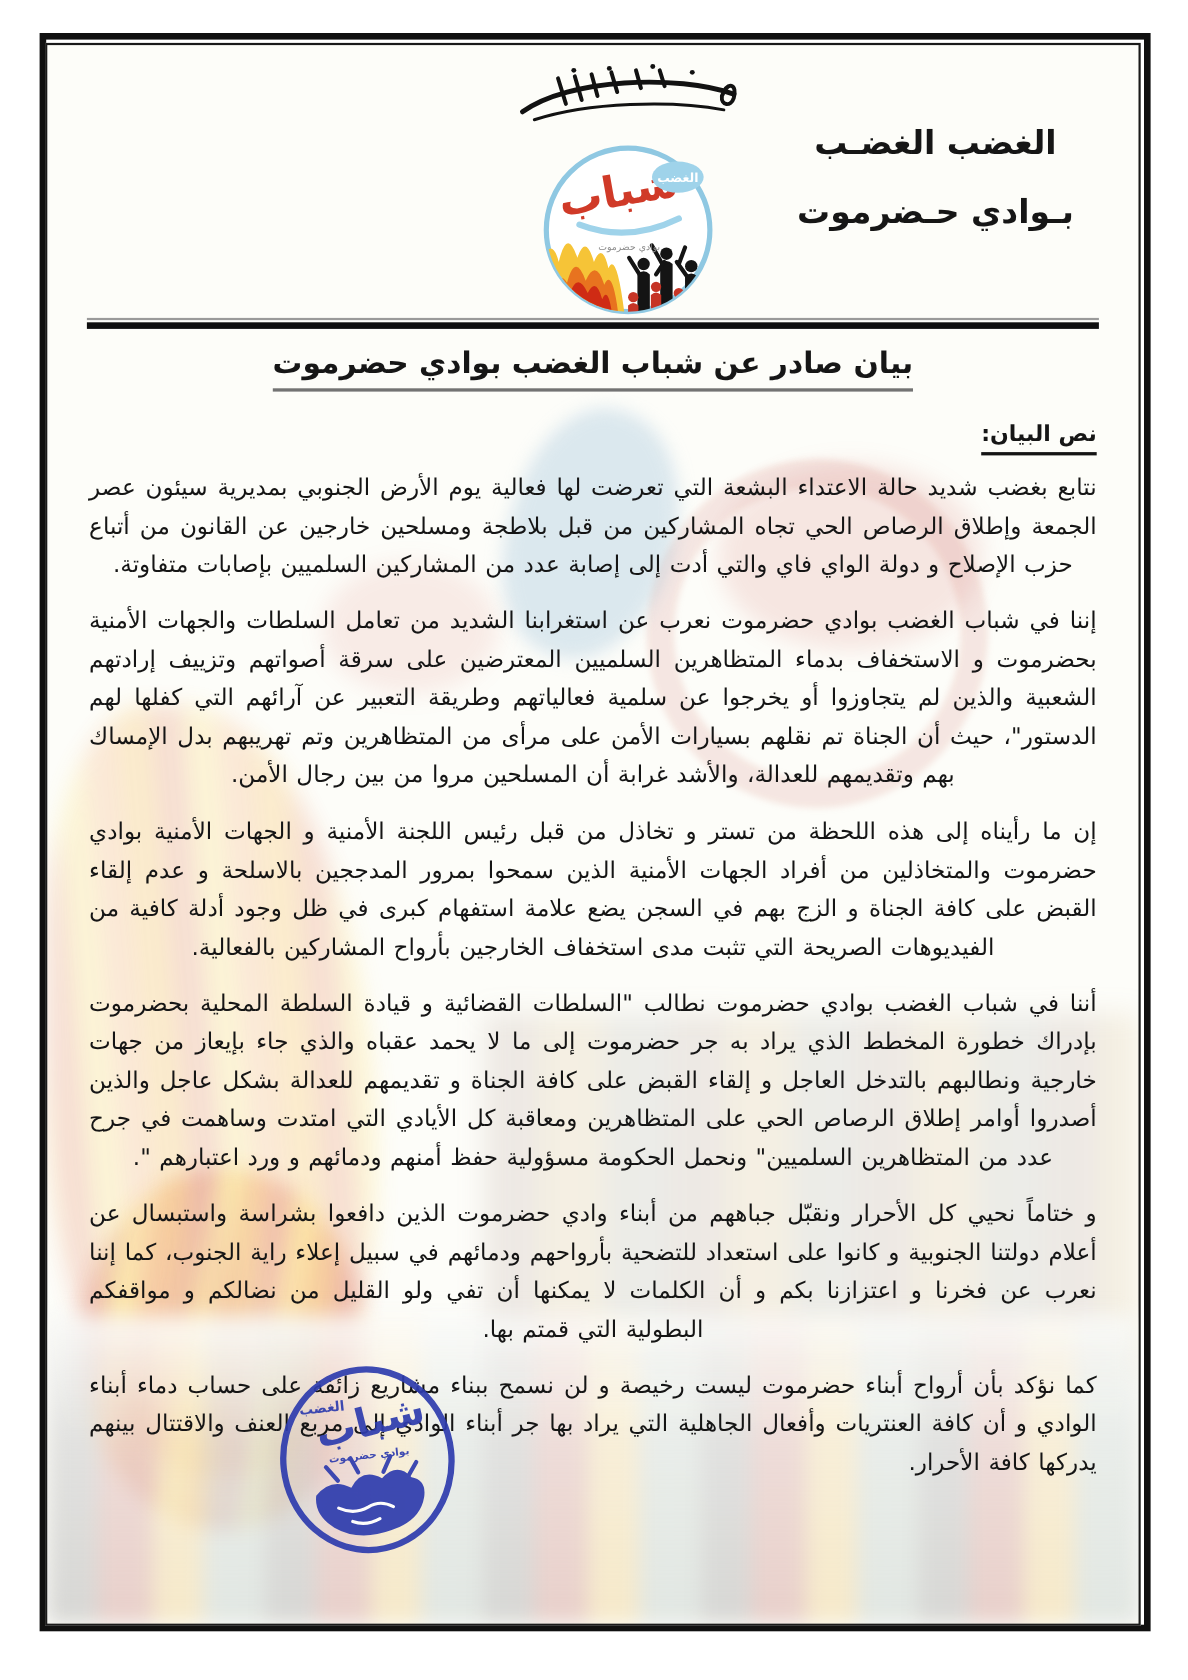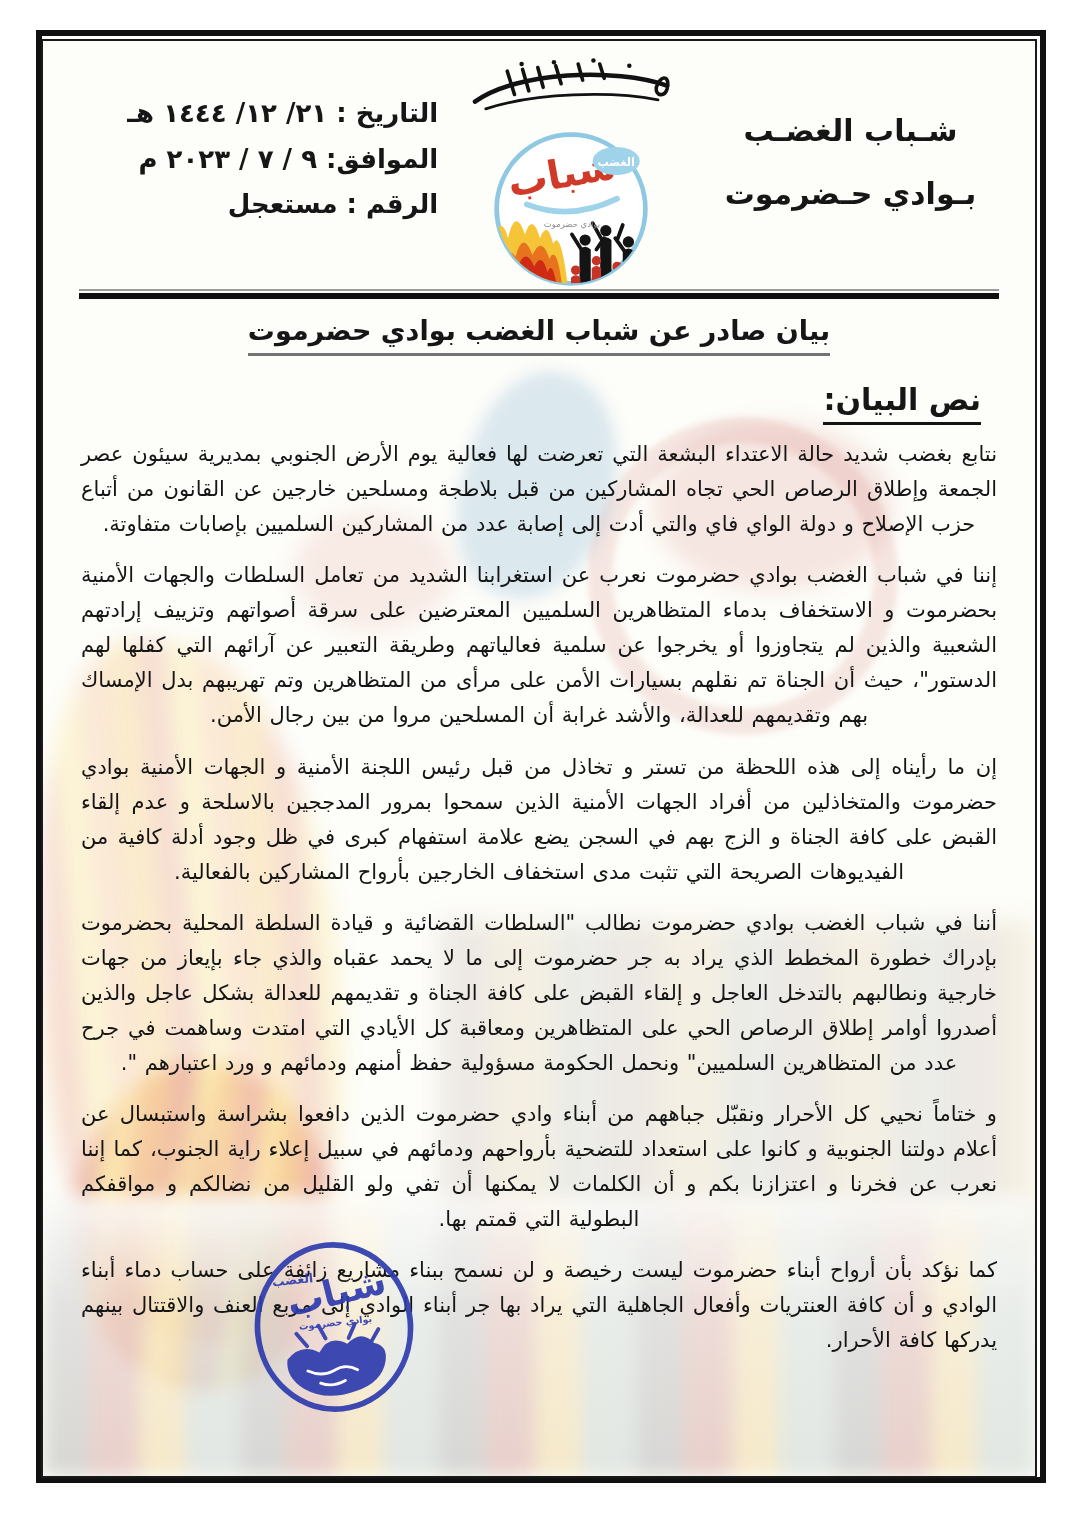--- a/index.html
+++ b/index.html
@@ -31,21 +31,21 @@
   .content{position:relative;z-index:1;padding:0 38px;}
   .header{display:flex;align-items:flex-start;min-height:248px;}
   .org{flex:0 0 32%;padding-top:58px;font-size:30px;font-weight:bold;text-align:center;line-height:2.1;letter-spacing:1px;}
   .brand{flex:0 0 29%;display:flex;flex-direction:column;align-items:center;padding-top:14px;margin-bottom:-10px;position:relative;z-index:2;}
   .bismillah{width:212px;height:70px;}
   .logo{width:160px;height:160px;margin-top:4px;}
   .meta{flex:0 0 39%;padding-top:50px;font-size:26px;font-weight:bold;line-height:1.75;text-align:right;white-space:nowrap;}
   .rule{height:2px;border-top:2px solid #9a9a9a;border-bottom:6px solid #0f0f0f;margin:0 -2px;}
   .title{margin:16px 0 0;text-align:center;font-size:27px;font-weight:bold;}
   .title span{display:inline-block;border-bottom:3px solid #737373;padding-bottom:7px;}
-  .section{margin:26px 16px 12px;font-size:30px;font-weight:bold;text-align:right;}
+  .section{margin:26px 0 12px;font-size:20px;font-weight:bold;text-align:right;}
   .section span{display:inline-block;border-bottom:3px solid #141414;padding-bottom:5px;}
   .para{margin:0 0 16px;font-size:21px;font-weight:normal;line-height:1.67;text-align:justify;text-align-last:center;color:#151515;word-spacing:1px;}
   .para.flush{text-align-last:right;}
   .stamp{position:absolute;left:205px;top:1195px;width:172px;height:182px;z-index:2;opacity:.92;}
 </style>
 </head>
 <body>
 
 <div class="canvas">
   <div class="frame">
@@ -59,21 +59,21 @@
         <div class="wm-flames"></div>
         <div class="wm-flames2"></div>
         <div class="wm-crowd2"></div>
         <div class="wm-crowd"></div>
       </div>
 
       <div class="content">
 
         <header class="header">
           <div class="org">
-            <div>شـباب الغضـب</div>
+            <div>الغضب الغضـب</div>
             <div>بـوادي حـضرموت</div>
           </div>
 
           <div class="brand">
             <svg class="bismillah" viewBox="0 0 230 78" aria-label="بسم الله الرحمن الرحيم">
               <g stroke="#121212" fill="none" stroke-linecap="round">
                 <path d="M8,52 C55,18 165,14 222,34" stroke-width="5"></path>
                 <path d="M20,60 C75,42 160,40 212,50" stroke-width="3"></path>
                 <path d="M210,36 c6,-16 16,-12 12,2 c-3,9 -13,8 -12,-2" stroke-width="4"></path>
                 <g stroke-width="4">
@@ -132,25 +132,20 @@
                 </g>
               </g>
               <path d="M38,80 Q85,98 134,74" stroke="#9fd3ea" stroke-width="6" fill="none" stroke-linecap="round"></path>
               <text x="78" y="62" text-anchor="middle" font-size="42" font-weight="bold" fill="#d03a28" transform="rotate(-10 78 62)">شباب</text>
               <ellipse cx="133" cy="34" rx="25" ry="15" fill="#9fd3ea"></ellipse>
               <text x="133" y="39" text-anchor="middle" font-size="12" font-weight="bold" fill="#ffffff">الغضب</text>
               <text x="86" y="104" text-anchor="middle" font-size="9" fill="#8c8c8c">بوادي حضرموت</text>
             </svg>
           </div>
 
-          <div class="meta">
-            <div>التاريخ : ٢١/ ١٢/ ١٤٤٤ هـ</div>
-            <div>الموافق: ٩ / ٧ / ٢٠٢٣ م</div>
-            <div>الرقم :  مستعجل</div>
-          </div>
         </header>
 
         <div class="rule"></div>
 
         <h1 class="title"><span>بيان صادر عن شباب الغضب بوادي حضرموت</span></h1>
 
         <h2 class="section"><span>نص البيان:</span></h2>
 
         <p class="para">نتابع بغضب شديد حالة الاعتداء البشعة التي تعرضت لها فعالية يوم الأرض الجنوبي بمديرية سيئون عصر الجمعة وإطلاق الرصاص الحي تجاه المشاركين من قبل بلاطجة ومسلحين خارجين عن القانون من أتباع حزب الإصلاح و دولة الواي فاي والتي أدت إلى إصابة عدد من المشاركين السلميين بإصابات متفاوتة.</p>
         <p class="para">إننا في شباب الغضب بوادي حضرموت نعرب عن استغرابنا الشديد من تعامل السلطات والجهات الأمنية بحضرموت و الاستخفاف بدماء المتظاهرين السلميين المعترضين على سرقة أصواتهم وتزييف إرادتهم الشعبية والذين لم يتجاوزوا أو يخرجوا عن سلمية فعالياتهم وطريقة التعبير عن آرائهم التي كفلها لهم الدستور"، حيث أن الجناة تم نقلهم بسيارات الأمن على مرأى من المتظاهرين وتم تهريبهم بدل الإمساك بهم وتقديمهم للعدالة، والأشد غرابة أن المسلحين مروا من بين رجال الأمن.</p>

